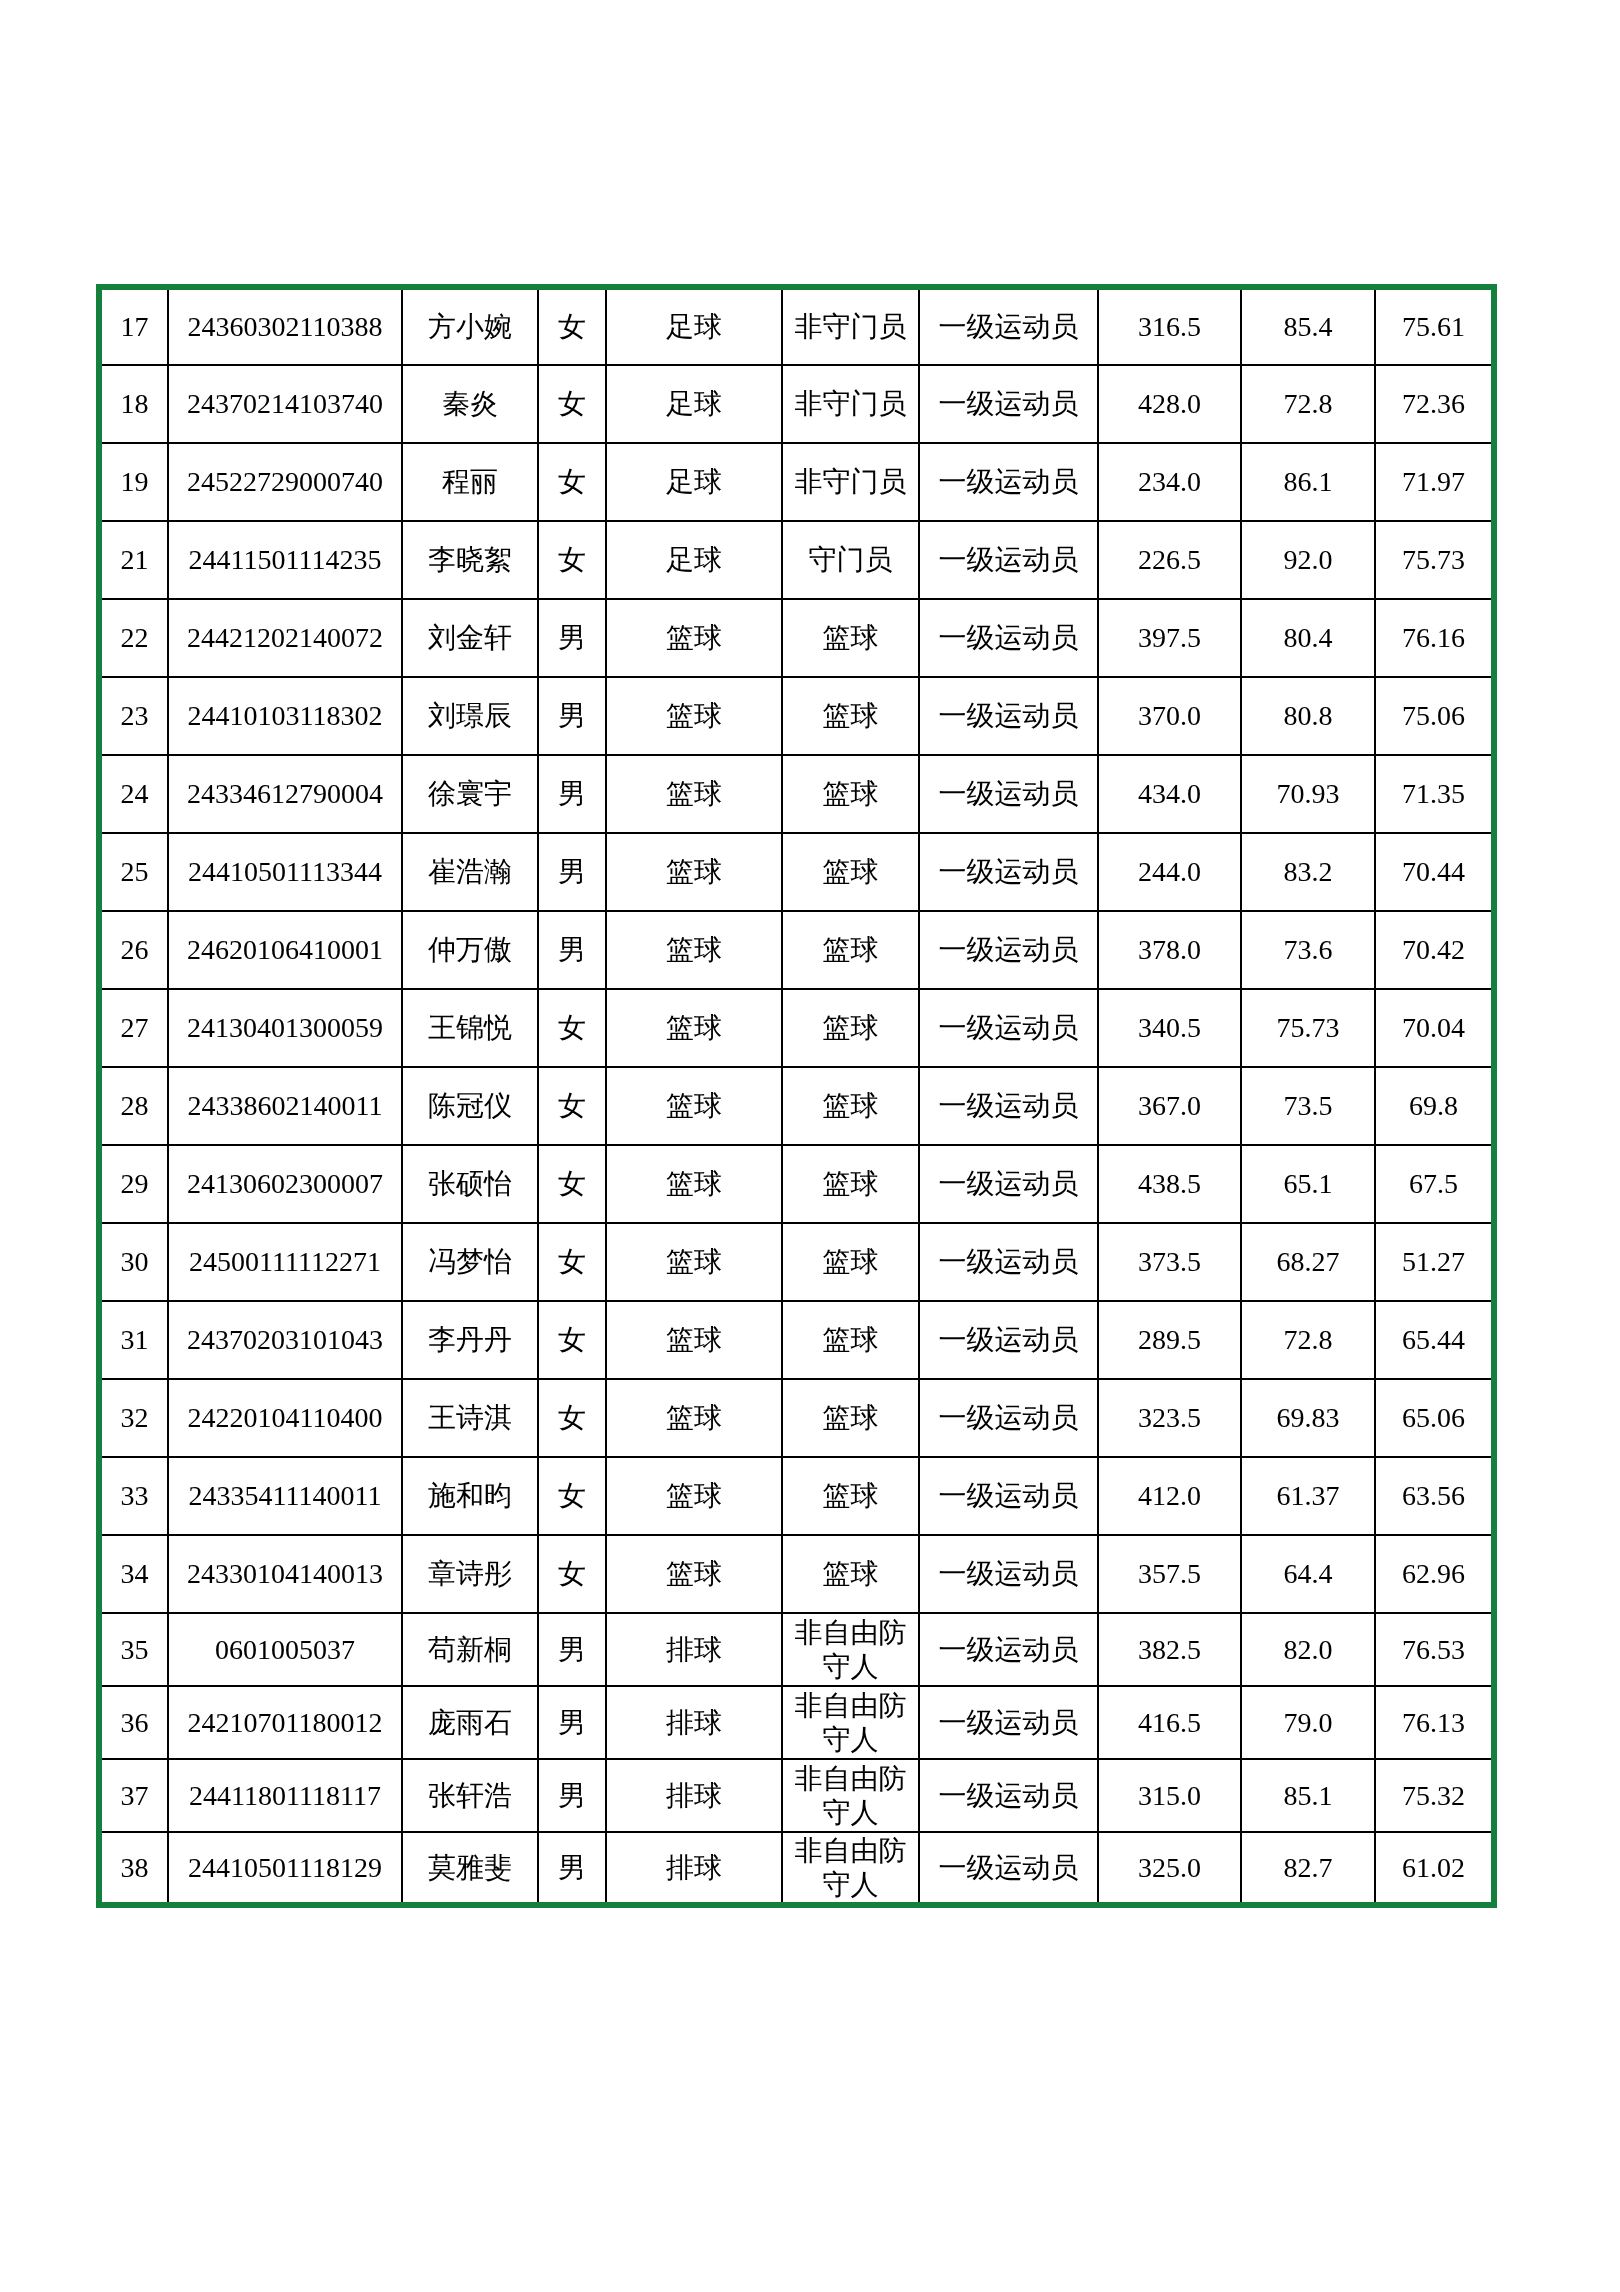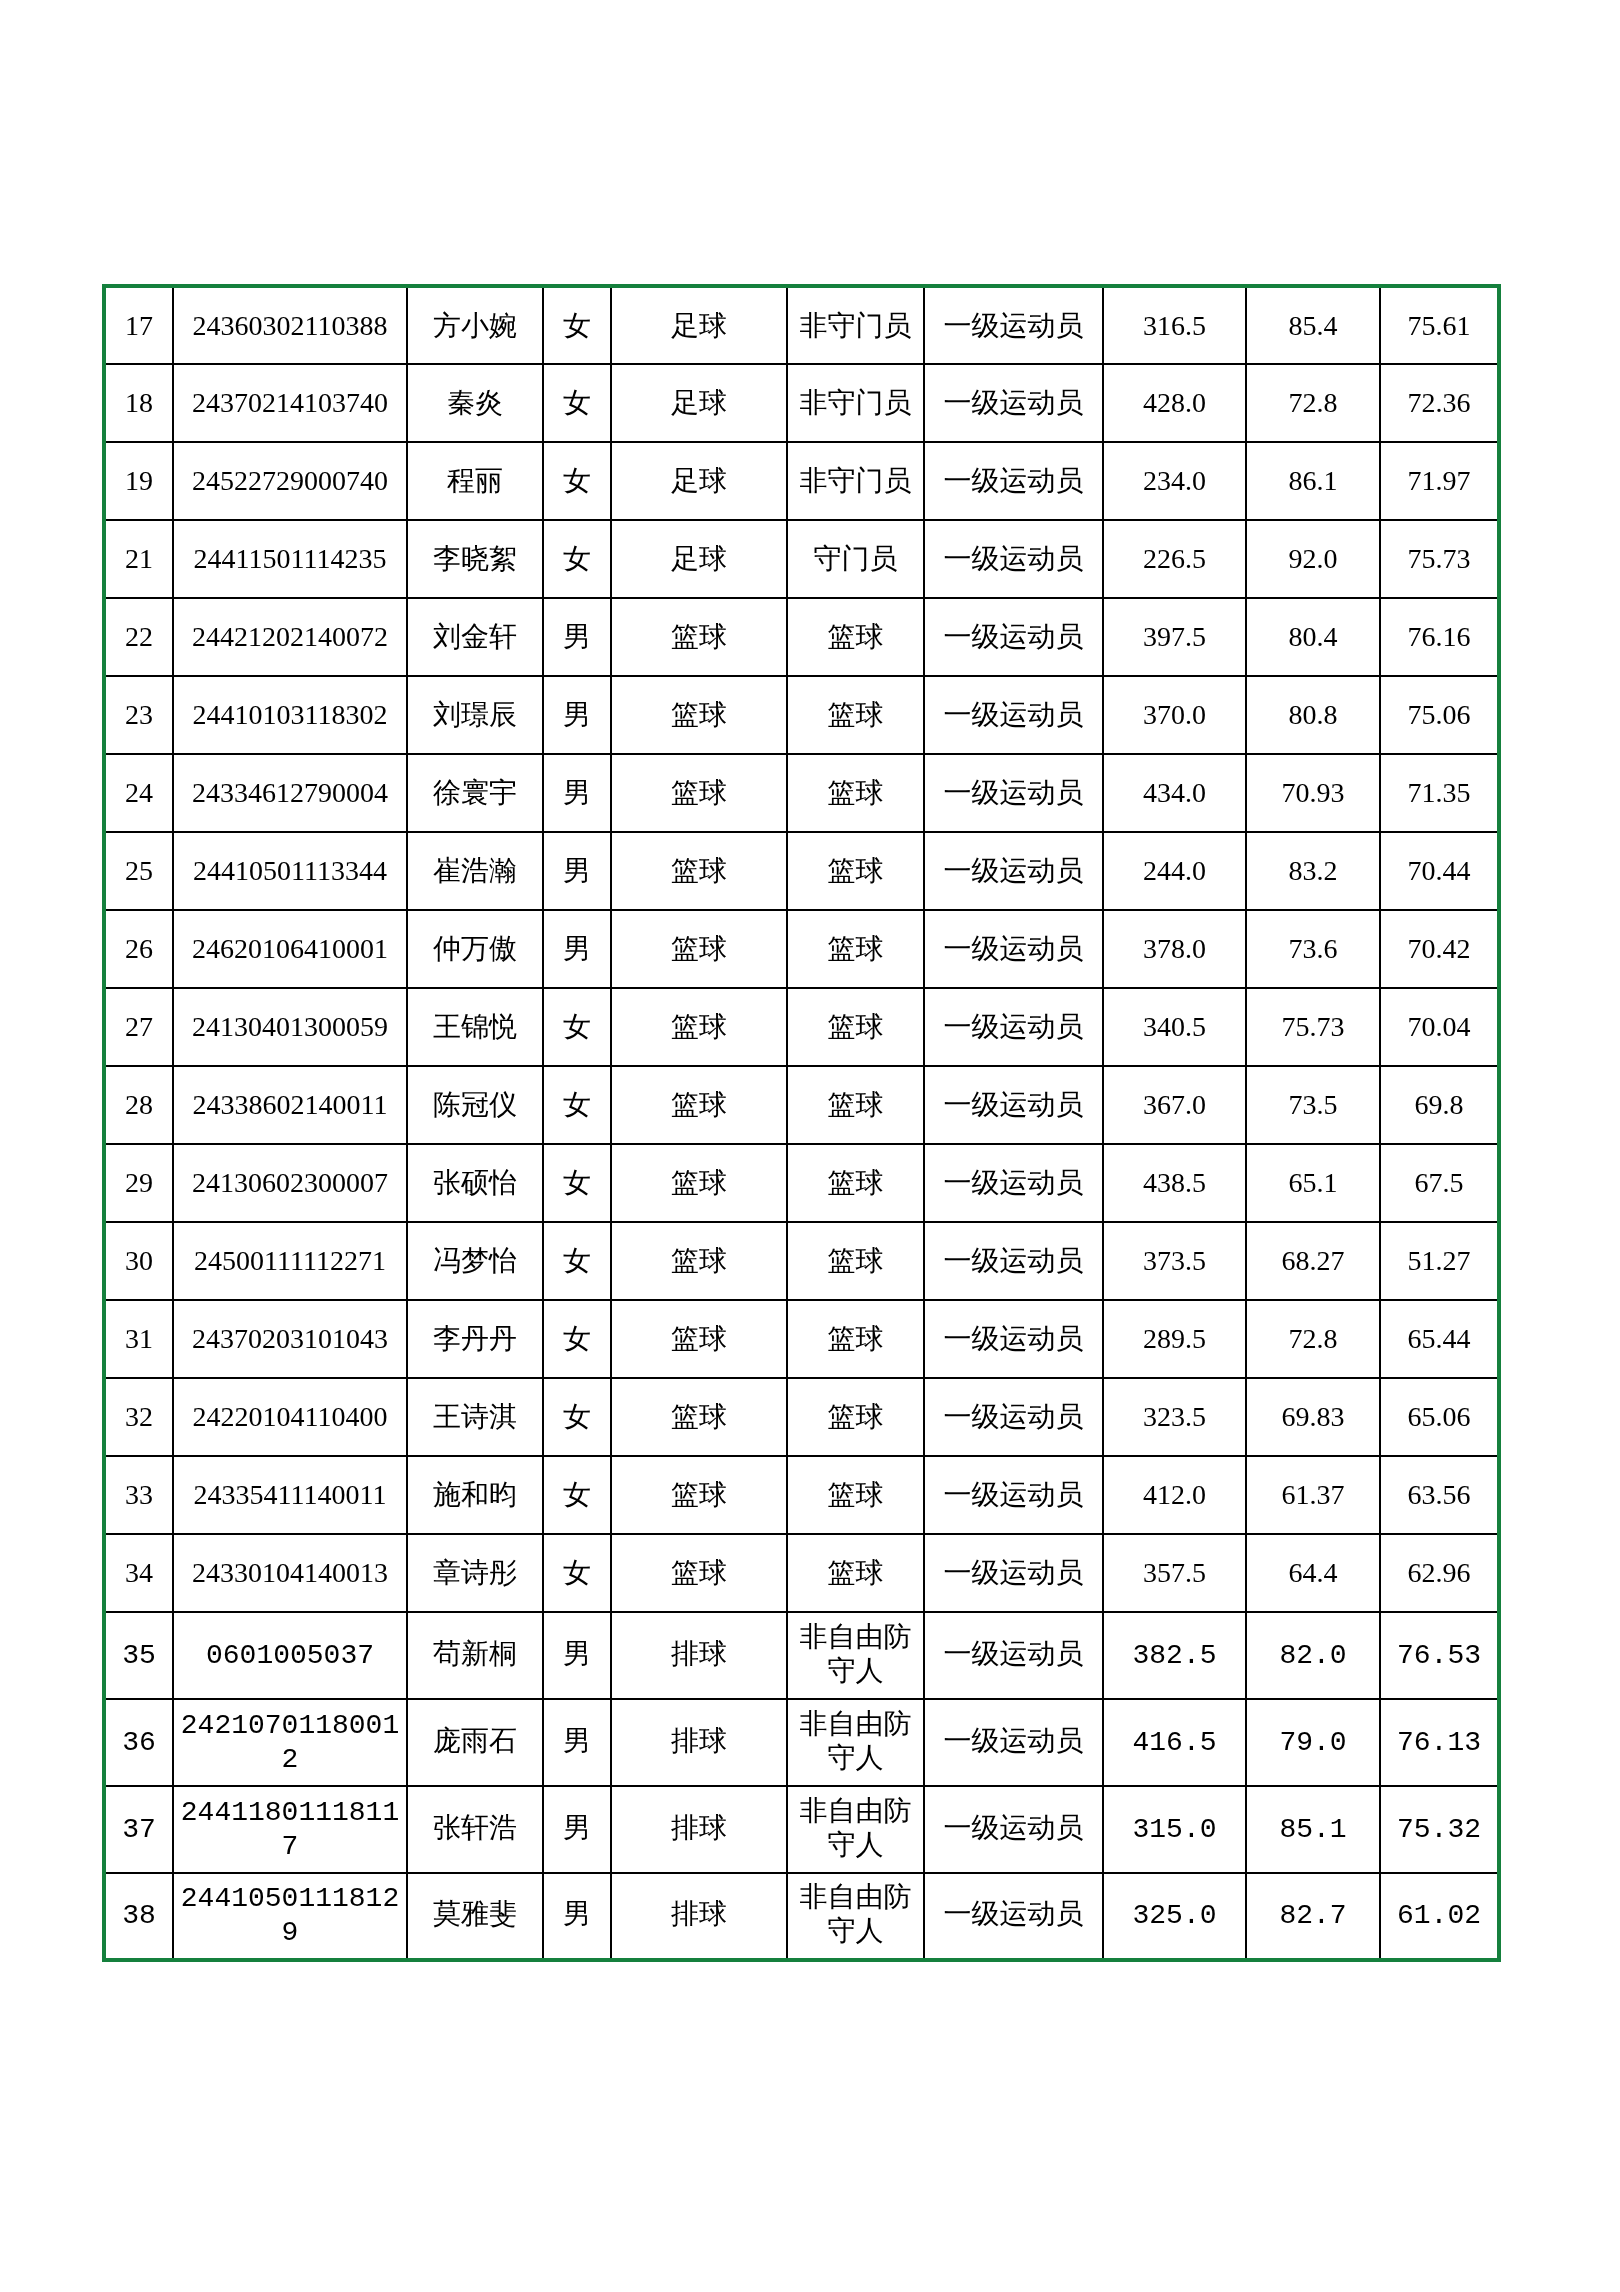--- a/index.html
+++ b/index.html
@@ -15,40 +15,40 @@
   }
   .page {
     position: relative;
     width: 1620px;
     height: 2293px;
     background: #ffffff;
     overflow: hidden;
   }
   table.roster {
     position: absolute;
-    left: 102px;
+    left: 96px;
     top: 284px;
     border-collapse: collapse;
     table-layout: fixed;
     width: 1396px;
-    border: 4px solid #15803d;
+    border: 6px solid #15803d;
     padding-left: 12px;
   }
   table.roster td {
     border: 2px solid #000;
     text-align: center;
     vertical-align: middle;
     font-size: 28px;
     line-height: 1.2;
     padding: 0 3.9px;
     overflow: hidden;
     word-break: break-all;
   }
   tr.row-normal { height: 78px; }
-  tr.row-short  { height: 87px; font-family: Liberation Mono, monospace; }
+  tr.row-short  { height: 73px; }
 </style>
 </head>
 <body>
 
 <div class="page">
   <table class="roster">
     <colgroup>
       <col style="width:69px">
       <col style="width:234px">
       <col style="width:136px">

